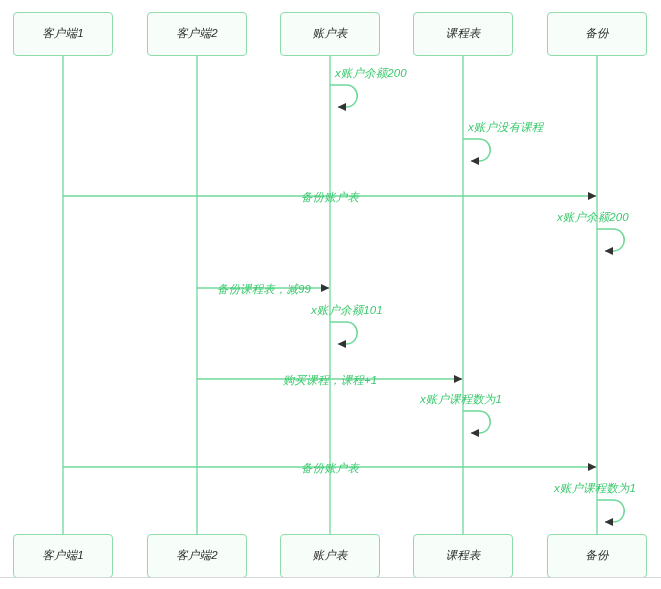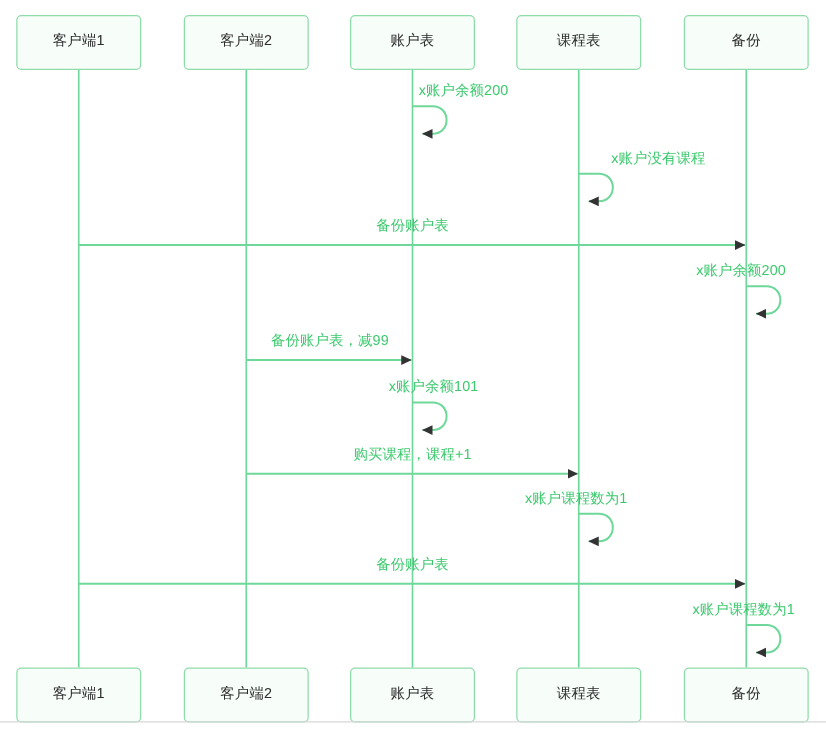--- a/index.html
+++ b/index.html
@@ -9,20 +9,21 @@
   }
   body {
     font-family: "Liberation Sans", "DejaVu Sans", sans-serif;
   }
   #diagram-root {
     position: relative;
     width: 661px;
     height: 589px;
     background: #ffffff;
     overflow: hidden;
+    font-style: italic;
   }
   #diagram-svg {
     position: absolute;
     left: 0;
     top: 0;
     width: 661px;
     height: 589px;
   }
   .lifeline-box {
     position: absolute;
@@ -46,20 +47,21 @@
   .msg-label {
     position: absolute;
     font-size: 11.5px;
     color: #3cc96e;
     white-space: nowrap;
     line-height: 1;
     letter-spacing: 0.1px;
   }
   .msg-label.centered {
     transform: translateX(-50%);
+    margin-top: 16px;
   }
   .bottom-rule {
     position: absolute;
     left: 0;
     width: 661px;
     height: 1px;
     background: #d8d8d8;
   }
 </style>
 </head>
@@ -124,24 +126,24 @@
       </div>
       <div class="lifeline-box" style="left: 413px; top: 534px;">
         <span class="lifeline-box-label">课程表</span>
       </div>
       <div class="lifeline-box" style="left: 547px; top: 534px;">
         <span class="lifeline-box-label">备份</span>
       </div>
     </div>
   <div id="labels-layer">
       <div class="msg-label" style="left: 335px; top: 68px;">x账户余额200</div>
-      <div class="msg-label" style="left: 468px; top: 122px; margin-left: 21px;">x账户没有课程</div>
+      <div class="msg-label" style="left: 468px; top: 122px;">x账户没有课程</div>
       <div class="msg-label centered" style="left: 330px; top: 176px;">备份账户表</div>
       <div class="msg-label" style="left: 557px; top: 212px;">x账户余额200</div>
-      <div class="msg-label centered" style="left: 264px; top: 268px;">备份账户表，减99</div>
+      <div class="msg-label centered" style="left: 264px; top: 268px;">备份课程表，减99</div>
       <div class="msg-label" style="left: 295px; top: 305px; margin-left: 16px;">x账户余额101</div>
       <div class="msg-label centered" style="left: 330px; top: 359px; text-align: right;">购买课程，课程+1</div>
       <div class="msg-label" style="left: 420px; top: 394px;">x账户课程数为1</div>
       <div class="msg-label centered" style="left: 330px; top: 447px;">备份账户表</div>
       <div class="msg-label" style="left: 554px; top: 483px;">x账户课程数为1</div>
     </div>
 
   <div class="bottom-rule" id="bottom-rule" style="top: 577px;"></div>
 </div>
 

